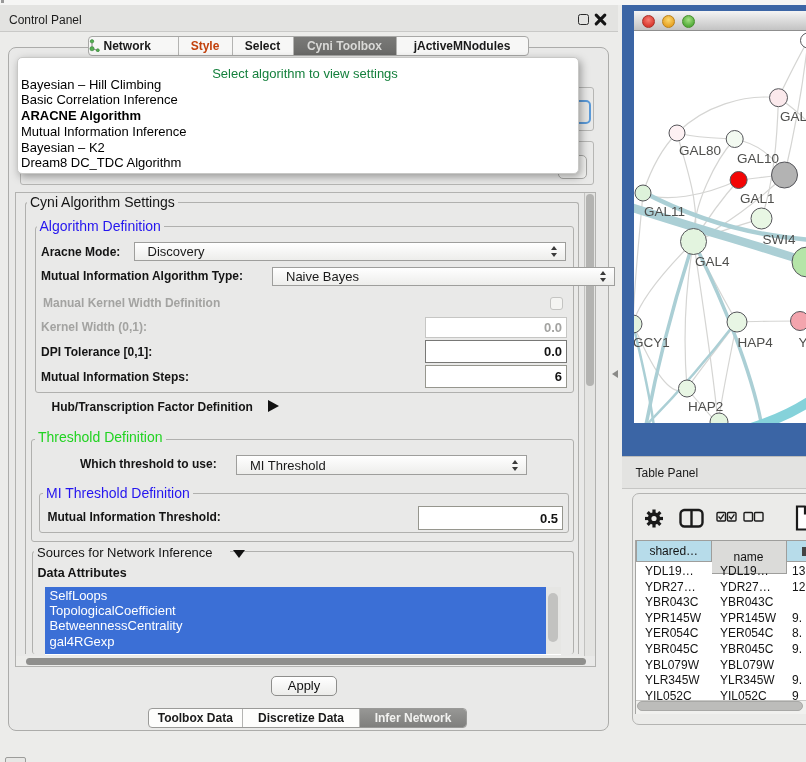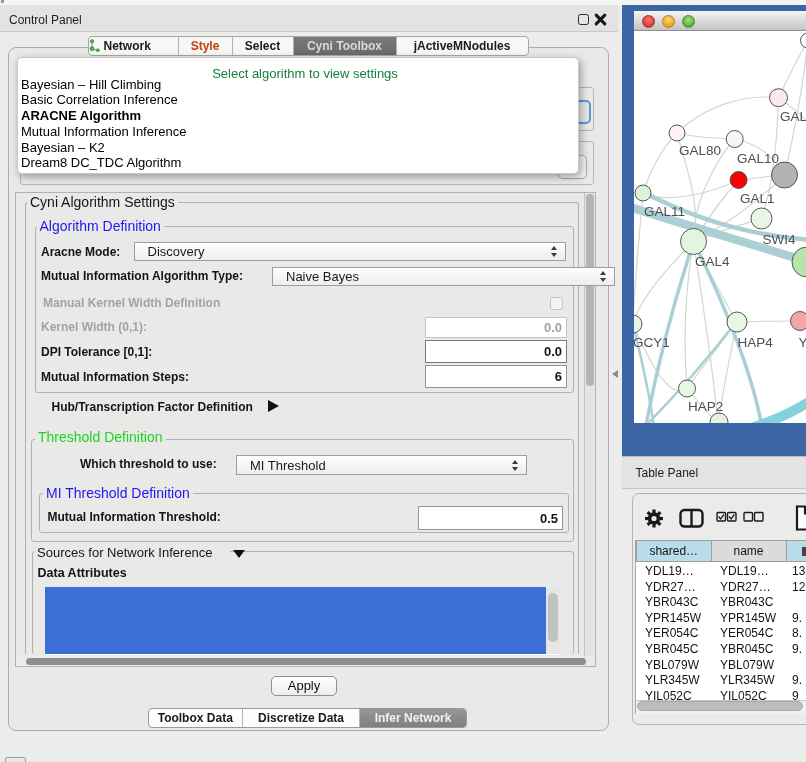--- a/index.html
+++ b/index.html
@@ -104,20 +104,21 @@
 <div class="abs field" style="left:418px;top:506px;width:145px;height:24px;border:1px solid #96968e;">0.5</div>
 
 <div class="gbox" style="left:32px;top:551px;width:541.5px;height:103px;border-bottom:none;"></div>
 <div class="gtitle" style="left:34px;top:544.5px;color:#141414;font-size:13px;">Sources for Network Inference&nbsp;&nbsp;&nbsp;&nbsp;</div>
 <div class="abs" style="left:233px;top:549.5px;width:0;height:0;border-left:6.5px solid transparent;border-right:6.5px solid transparent;border-top:8px solid #111;z-index:3;"></div>
 
 <div class="abs" style="left:37.5px;top:565.5px;font-size:12.5px;font-weight:bold;color:#141414;">Data Attributes</div>
 
 <div class="abs" style="left:44.5px;top:586.5px;width:516px;height:68px;background:#fff;overflow:hidden;">
   <div style="position:absolute;left:0;top:0;width:501px;height:67px;background:#3b6fd6;"></div>
+  <div style="position:absolute;left:5px;top:1px;font-size:13px;line-height:15.4px;color:#fff;">SelfLoops<br>TopologicalCoefficient<br>BetweennessCentrality<br>gal4RGexp</div>
   <div style="position:absolute;left:501px;top:0;width:15px;height:67px;background:#e6e6e4;"></div>
   <div style="position:absolute;left:503px;top:6px;width:10px;height:49px;background:#c2c2c0;border-radius:5px;"></div>
 </div>
 
 <div class="abs" style="left:271px;top:675.5px;width:66px;height:20px;border:1px solid #8e8e8c;border-radius:5px;background:linear-gradient(#ffffff,#ececea);display:flex;align-items:center;justify-content:center;font-size:13px;color:#111;">Apply</div>
 
 <div class="abs" style="left:147.5px;top:707.5px;width:319.5px;height:20px;border:1px solid #9a9a98;border-radius:4px;background:#fdfdfc;display:flex;overflow:hidden;">
   <div style="width:94.5px;display:flex;align-items:center;justify-content:center;border-right:1px solid #b4b4b2;font-size:12px;font-weight:bold;color:#1a1a1a;">Toolbox Data</div>
   <div style="width:117px;display:flex;align-items:center;justify-content:center;border-right:1px solid #b4b4b2;font-size:12px;font-weight:bold;color:#1a1a1a;">Discretize Data</div>
   <div style="flex:1;display:flex;align-items:center;justify-content:center;font-size:12px;font-weight:bold;color:#f2f2f0;background:linear-gradient(#979795,#7f7f7d);">Infer Network</div>
@@ -234,21 +235,21 @@
     <path d="M95 16.5 l2.2 2.4 l3.2 -4.5" stroke-width="1.3"></path>
     <rect x="110" y="12.5" width="8.5" height="8.5" rx="1" stroke-width="1.4"></rect>
     <rect x="120.5" y="12.5" width="8.5" height="8.5" rx="1" stroke-width="1.4"></rect>
     <path d="M171 6.5 h-8 v23 h16 v-16 l-8,-7 z" stroke-width="2.2" fill="#fff"></path>
     <path d="M171 6.5 v7 h8" stroke-width="2.2"></path>
   </g>
 </svg>
 
 <div class="abs" style="left:635px;top:540px;width:171px;height:174px;background:#fff;border-left:1px solid #a5a5a3;overflow:hidden;">
   <div style="position:absolute;left:0;top:0;width:75.5px;height:22px;background:#b7dcea;border:1px solid #9e9e9c;display:flex;align-items:center;justify-content:center;font-size:12px;color:#141414;">shared…</div>
-  <div style="position:absolute;left:75.5px;top:0;width:75px;height:22px;background:#dbdbd9;border:1px solid #9e9e9c;border-left:none;display:flex;align-items:center;justify-content:center;font-size:12px;color:#141414;">name</div>
+  <div style="position:absolute;left:75.5px;top:0;width:75px;height:34px;background:#dbdbd9;border:1px solid #9e9e9c;border-left:none;display:flex;align-items:center;justify-content:center;font-size:12px;color:#141414;">name</div>
   <div style="position:absolute;left:150.5px;top:0;width:25px;height:22px;background:#b7dcea;border:1px solid #9e9e9c;border-left:none;"></div>
   <div style="position:absolute;left:166px;top:7px;width:5px;height:9px;background:#444;"></div>
   <div style="position:absolute;left:9px;top:24px;font-size:12px;line-height:15.6px;color:#141414;">YDL19…<br>YDR27…<br>YBR043C<br>YPR145W<br>YER054C<br>YBR045C<br>YBL079W<br>YLR345W<br>YIL052C</div>
   <div style="position:absolute;left:84px;top:24px;font-size:12px;line-height:15.6px;color:#141414;">YDL19…<br>YDR27…<br>YBR043C<br>YPR145W<br>YER054C<br>YBR045C<br>YBL079W<br>YLR345W<br>YIL052C</div>
   <div style="position:absolute;left:156px;top:24px;font-size:12px;line-height:15.6px;color:#141414;">13<br>12<br><br>9.<br>8.<br>9.<br><br>9.<br>9</div>
 
   <div style="position:absolute;left:0;top:159.5px;width:171px;height:14.5px;background:#f1f1ef;border-top:1px solid #c9c9c7;"></div>
   <div style="position:absolute;left:1px;top:160.5px;width:166px;height:10px;background:#bcbcba;border:1px solid #a8a8a6;border-radius:5px;"></div>
 </div>
 

